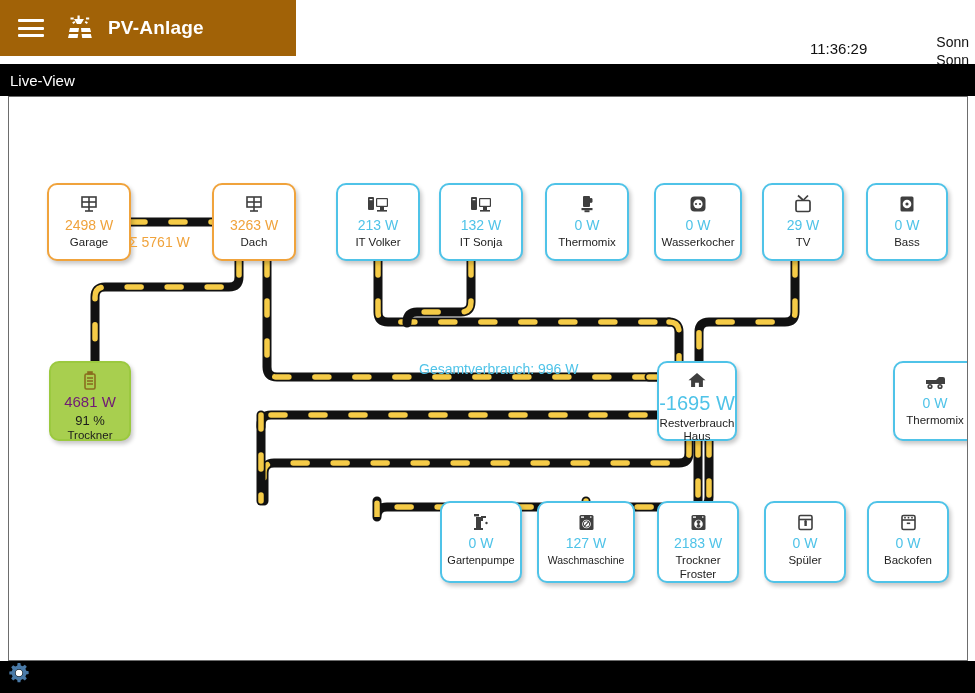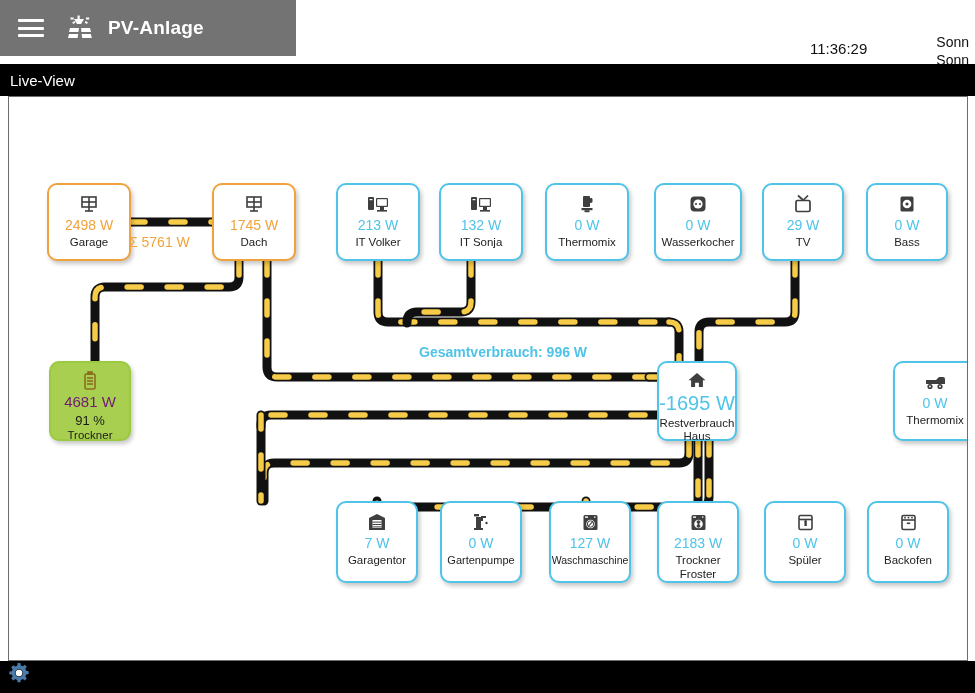--- a/index.html
+++ b/index.html
@@ -9,21 +9,21 @@
     background: #ffffff;
     font-family: "Liberation Sans", sans-serif;
     overflow: hidden;
   }
   #app { position: relative; width: 975px; height: 693px; }
 
   
   .topbar { position: absolute; left: 0; top: 0; width: 975px; height: 56px; background:#ffffff; }
   .topbar-left {
     position: absolute; left: 0; top: 0; width: 296px; height: 56px;
-    background: #737373; display: flex; align-items: center;
+    background: #a16207; display: flex; align-items: center;
   }
   .hamburger { width: 26px; height: 18px; margin-left: 18px; display:flex; flex-direction:column; justify-content:space-between; cursor:pointer; }
   .hamburger span { display:block; height:3px; background:#fff; border-radius:1px; }
   .brand-icon { margin-left: 22px; width: 30px; height: 30px; display:flex; align-items:center; justify-content:center; }
   .brand-title { margin-left: 12px; color:#ffffff; font-size: 19px; font-weight: bold; letter-spacing: .2px; }
 
   .sun-line1, .sun-line2 {
     position: absolute; right: 6px; color:#111; font-size: 14px; white-space: nowrap; margin-top: 32px;
   }
   .sun-line1 { top: 2px; }
@@ -191,21 +191,21 @@
         <svg width="20" height="20" viewBox="0 0 20 20">
             <g fill="none" stroke="#3f3f3f" stroke-width="1.6">
           <rect x="3" y="3" width="14" height="10"></rect>
               <line x1="10" y1="3" x2="10" y2="13"></line>
           <line x1="3" y1="8" x2="17" y2="8"></line>
               <line x1="10" y1="13" x2="10" y2="17"></line>
           <line x1="6" y1="17" x2="14" y2="17"></line>
             </g>
           </svg>
       </div>
-      <div class="val">1745 W</div>
+      <div class="val">3263 W</div>
       <div class="lbl">Dach</div>
     </div>
 
     <div class="sum-label" style="left:120px; top:137px;">Σ 5761 W</div>
 
     <div class="node battery" style="left:40px; top:264px; width:82px; height:80px;">
       <div class="ico">
         <svg width="18" height="20" viewBox="0 0 18 20">
             <g fill="none" stroke="#8a6d1f" stroke-width="1.6">
           <rect x="4" y="3" width="10" height="15" rx="1.5"></rect>
@@ -331,56 +331,41 @@
               <circle cx="16" cy="12.5" r="2.6"></circle>
           <circle cx="6" cy="12.5" r="0.9" fill="#fff"></circle>
               <circle cx="16" cy="12.5" r="0.9" fill="#fff"></circle>
             </g>
           </svg>
       </div>
       <div class="val">0 W</div>
       <div class="lbl">Thermomix</div>
     </div>
 
-    <div class="total-label" style="left:410px; top:247px;font-weight:bold;">Gesamtverbrauch: 996 W</div>
-
-
-    <div class="node" style="left:327px; top:404px; width:82px; height:82px;">
-      <div class="ico">
-        <svg width="18" height="18" viewBox="0 0 18 18">
-            <g fill="#3f3f3f">
-          <path d="M9 1 L17 5 v12 h-16 V5 Z"></path>
-              <rect x="4.5" y="7" width="9" height="8" fill="#fff"></rect>
-          <rect x="4.5" y="8.6" width="9" height="1"></rect>
-              <rect x="4.5" y="11" width="9" height="1"></rect>
-              <rect x="4.5" y="13.4" width="9" height="1"></rect>
-            </g>
-          </svg>
-      </div>
-      <div class="val">7 W</div>
-      <div class="lbl">Garagentor</div>
-    </div>
+    <div class="total-label" style="left:410px; top:264px;">Gesamtverbrauch: 996 W</div>
+
+
 
     <div class="node" style="left:431px; top:404px; width:82px; height:82px;">
       <div class="ico">
         <svg width="20" height="20" viewBox="0 0 20 20">
             <g fill="#3f3f3f">
           <rect x="5" y="5" width="5" height="12"></rect>
               <rect x="3" y="16" width="9" height="2"></rect>
           <path d="M10 4 h5 v2 h-3 v3 h-2 z"></path>
               <circle cx="15.5" cy="11" r="1.2"></circle>
           <rect x="3" y="2" width="5" height="2.4"></rect>
             </g>
           </svg>
       </div>
       <div class="val">0 W</div>
       <div class="lbl" style="font-size:11px;">Gartenpumpe</div>
     </div>
 
-    <div class="node" style="left:540px; top:404px; width:82px; height:82px;">
+    <div class="node" style="left:528px; top:404px; width:98px; height:82px;">
       <div class="ico">
         <svg width="19" height="19" viewBox="0 0 19 19">
           <rect x="2.5" y="2" width="14" height="15" rx="1.5" fill="#3f3f3f"></rect>
           <rect x="4" y="3.4" width="3" height="1.4" fill="#fff"></rect>
             <circle cx="13.8" cy="4.1" r="0.8" fill="#fff"></circle>
           <circle cx="9.5" cy="11" r="4.3" fill="#fff"></circle>
             <circle cx="9.5" cy="11" r="3.2" fill="none" stroke="#3f3f3f" stroke-width="1"></circle>
           <line x1="7.4" y1="13.2" x2="11.6" y2="8.8" stroke="#3f3f3f" stroke-width="1.1"></line>
         </svg>
       </div>

